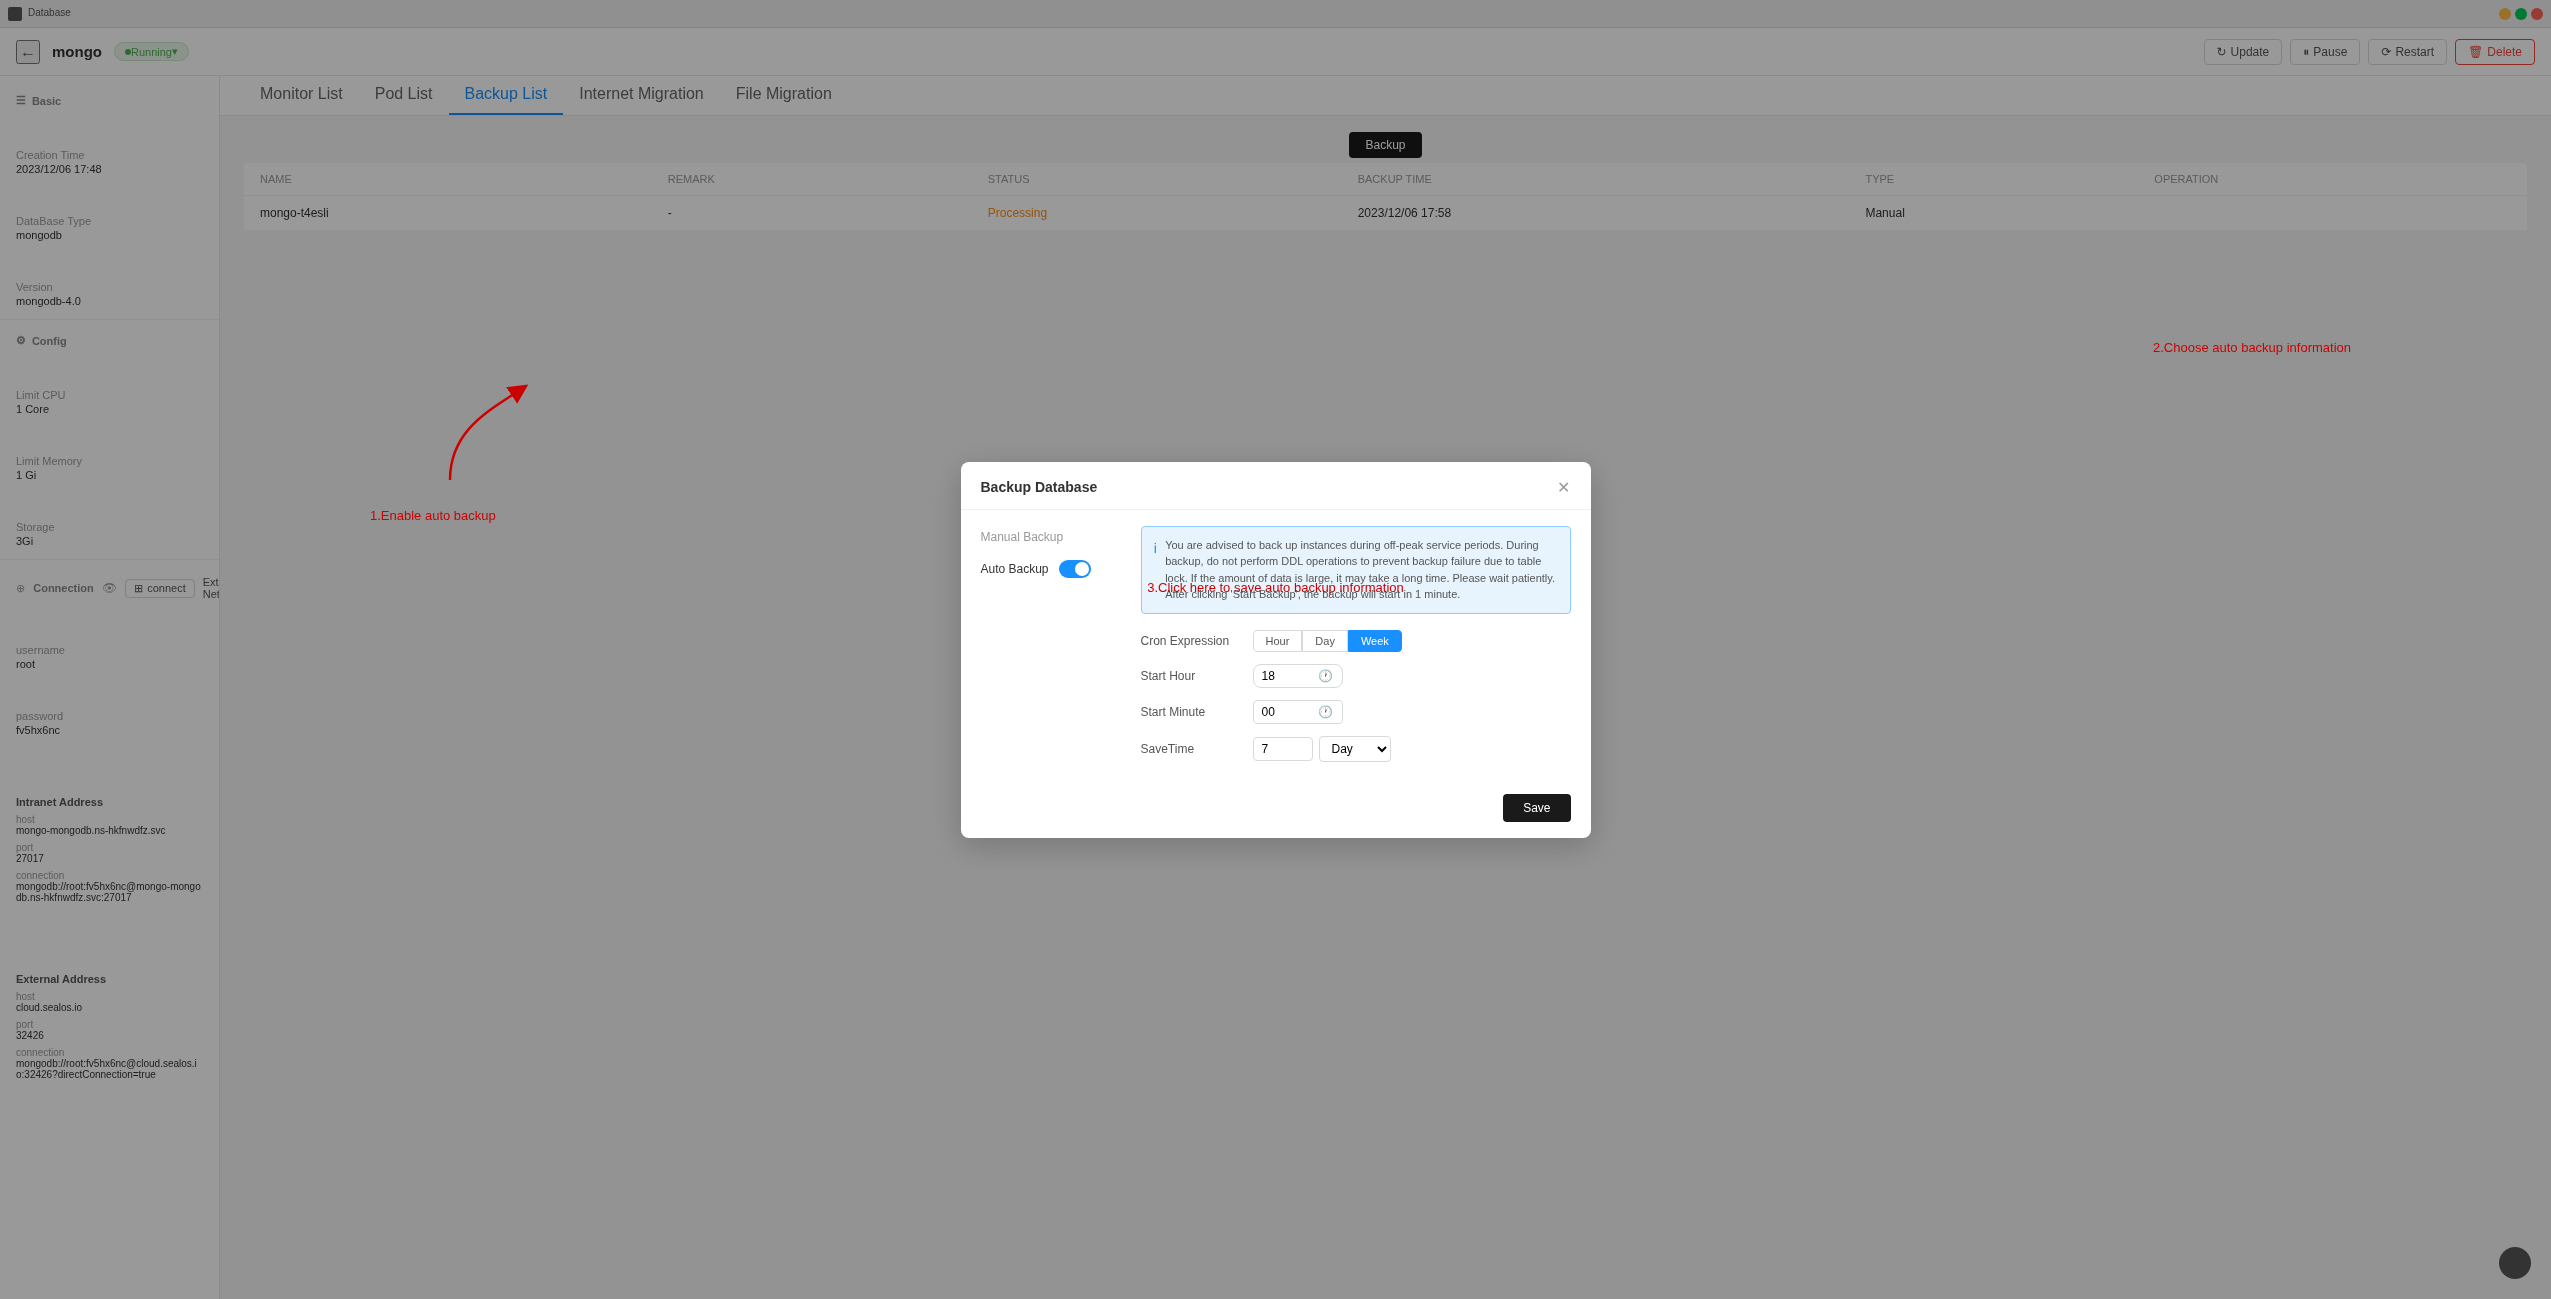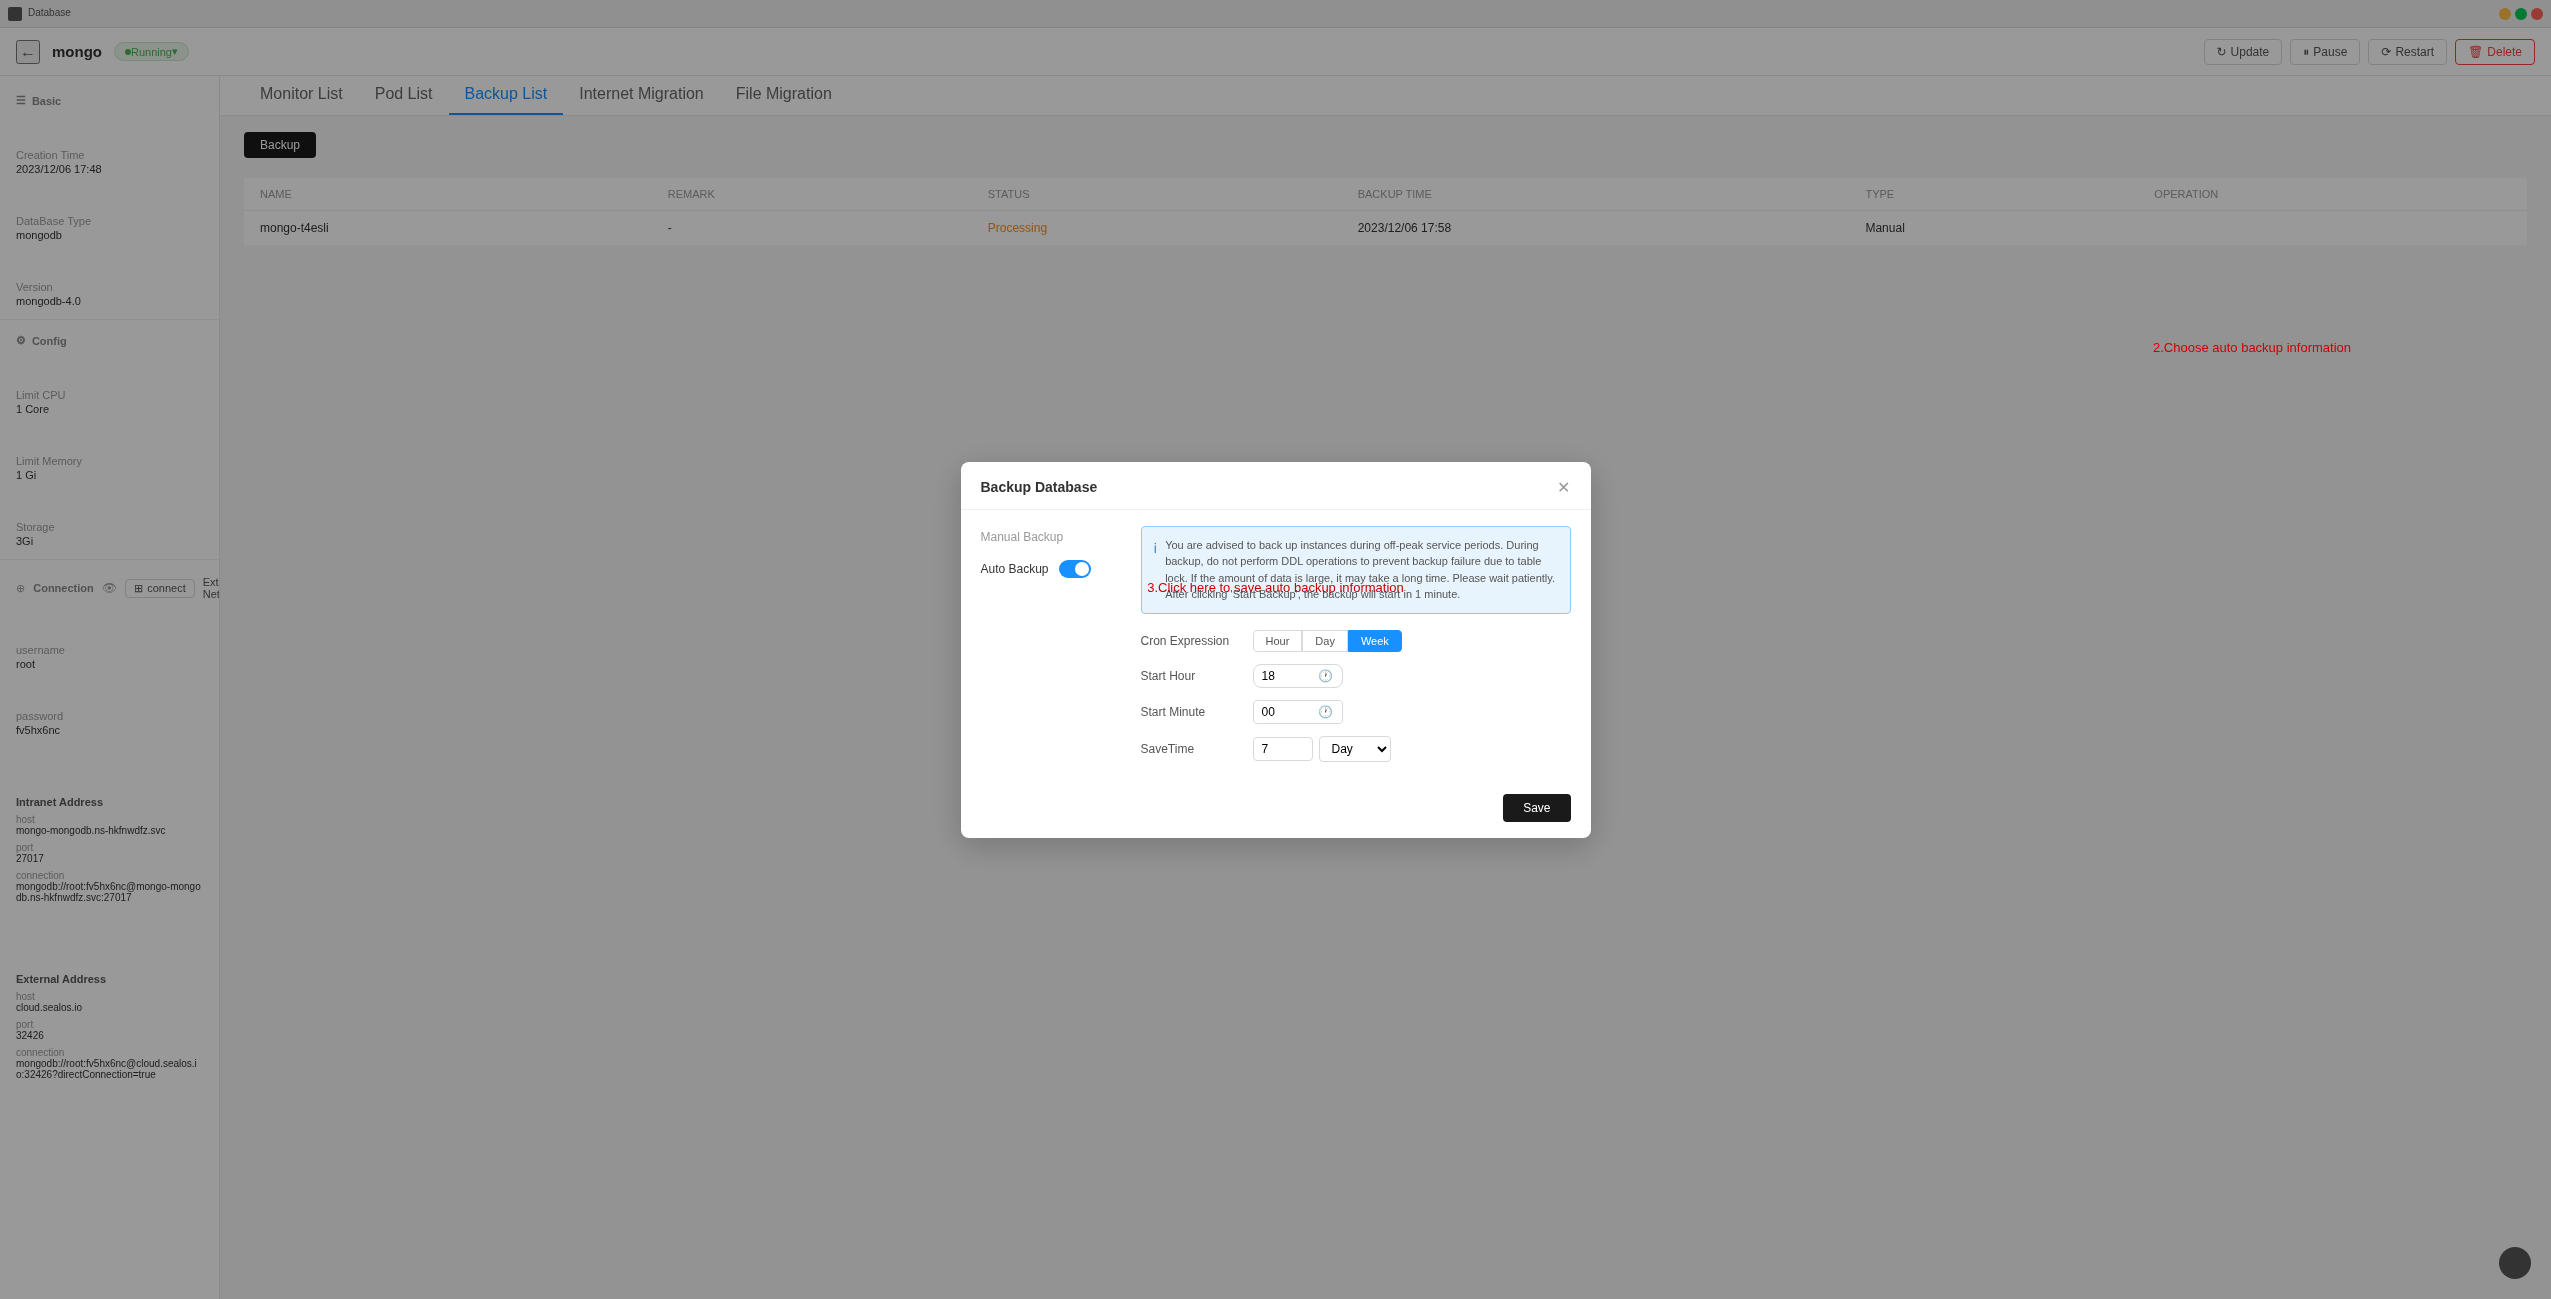--- a/index.html
+++ b/index.html
@@ -59,21 +59,21 @@
 
     
     .tabs { height: 40px; background: white; border-bottom: 1px solid #e8e8e8; display: flex; align-items: flex-end; padding: 0 24px; gap: 0; }
     .tab { padding: 0 16px; height: 40px; display: flex; align-items: center; font-size: 16px; color: #666; cursor: pointer; border-bottom: 2px solid transparent; white-space: nowrap; }
     .tab.active { color: #1890ff; border-bottom-color: #1890ff; font-weight: 500; }
 
     
     .tab-content { padding: 16px 24px; }
 
     
-    .table-header { display: flex; align-items: center; justify-content: flex-start; margin-bottom: 20px; }
+    .table-header { display: flex; align-items: center; justify-content: center; margin-bottom: 5px; }
     .backup-btn { background: #1a1a1a; color: white; border: none; padding: 6px 16px; border-radius: 4px; font-size: 12px; cursor: pointer; }
     table { width: 100%; border-collapse: collapse; background: white; border-radius: 4px; overflow: hidden; }
     th { text-align: left; padding: 10px 16px; font-size: 11px; color: #999; font-weight: 500; border-bottom: 1px solid #f0f0f0; background: white; }
     td { padding: 10px 16px; font-size: 12px; color: #333; border-bottom: 1px solid #f5f5f5; }
     .status-processing { color: #fa8c16; }
 
     
     .overlay { position: fixed; top: 0; left: 0; right: 0; bottom: 0; background: rgba(0,0,0,0.4); display: flex; align-items: center; justify-content: center; z-index: 100; }
 
     
@@ -370,20 +370,31 @@
             </div>
           </div>
         </div>
       </div>
     </div>
     <div class="modal-footer">
       <button class="save-btn">Save</button>
     </div>
   </div>
 
+  <div style="position:fixed; left:390px; top:370px; pointer-events:none;">
+    <svg width="120" height="120" viewBox="0 0 120 120" style="overflow:visible;">
+      <path d="M 60 110 C 60 60 100 40 130 20" stroke="#cc0000" stroke-width="2.5" fill="none" marker-end="url(#arr)"></path>
+      <defs>
+        <marker id="arr" markerWidth="8" markerHeight="8" refX="4" refY="4" orient="auto">
+          <path d="M0,0 L8,4 L0,8 Z" fill="#cc0000"></path>
+        </marker>
+      </defs>
+    </svg>
+    <div style="position:absolute; bottom:-30px; left:-20px; color:#cc0000; font-size:13px; font-weight:500; white-space:nowrap;">1.Enable auto backup</div>
+  </div>
 
   <div style="position:fixed; right:200px; top:340px; pointer-events:none; color:#cc0000; font-size:13px; font-weight:500; white-space:nowrap;">2.Choose auto backup information</div>
 
   <div style="position:fixed; left:50%; top:580px; transform:translateX(-50%); pointer-events:none; color:#cc0000; font-size:13px; font-weight:500; white-space:nowrap;">3.Click here to save auto backup information</div>
 
 </div>
 
 <button class="circle-btn"></button>
 
 </body></html>

